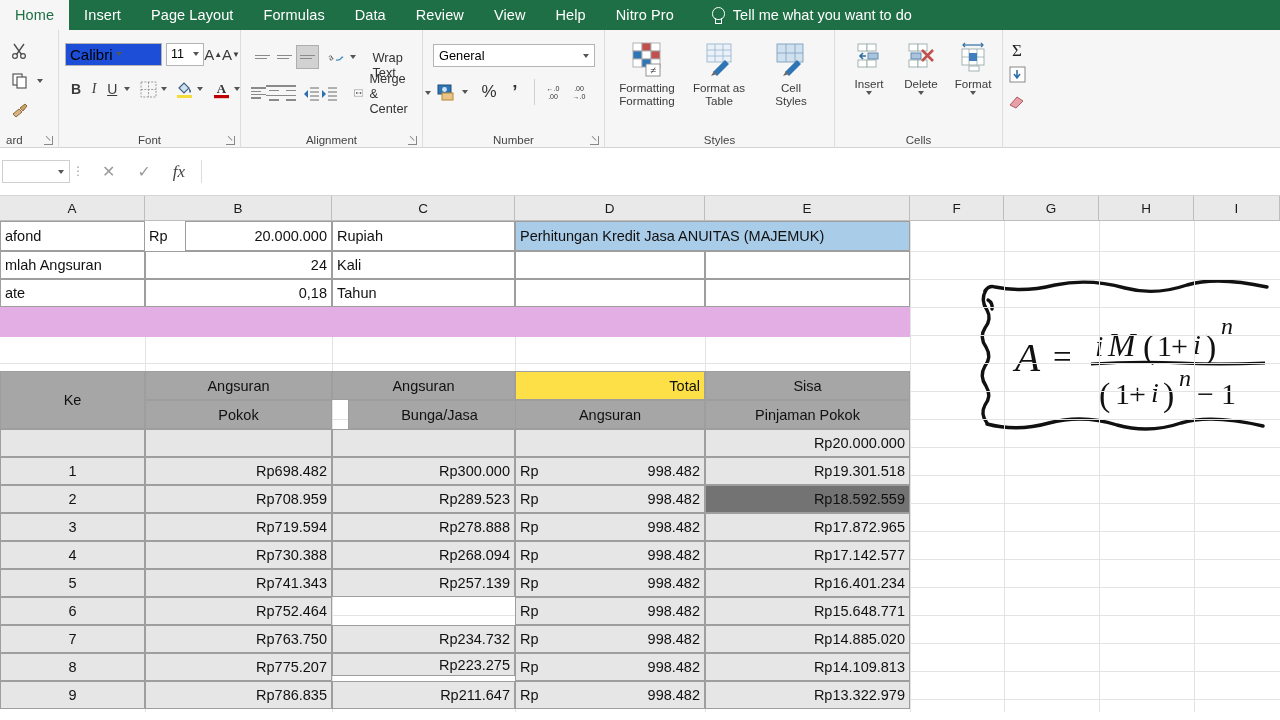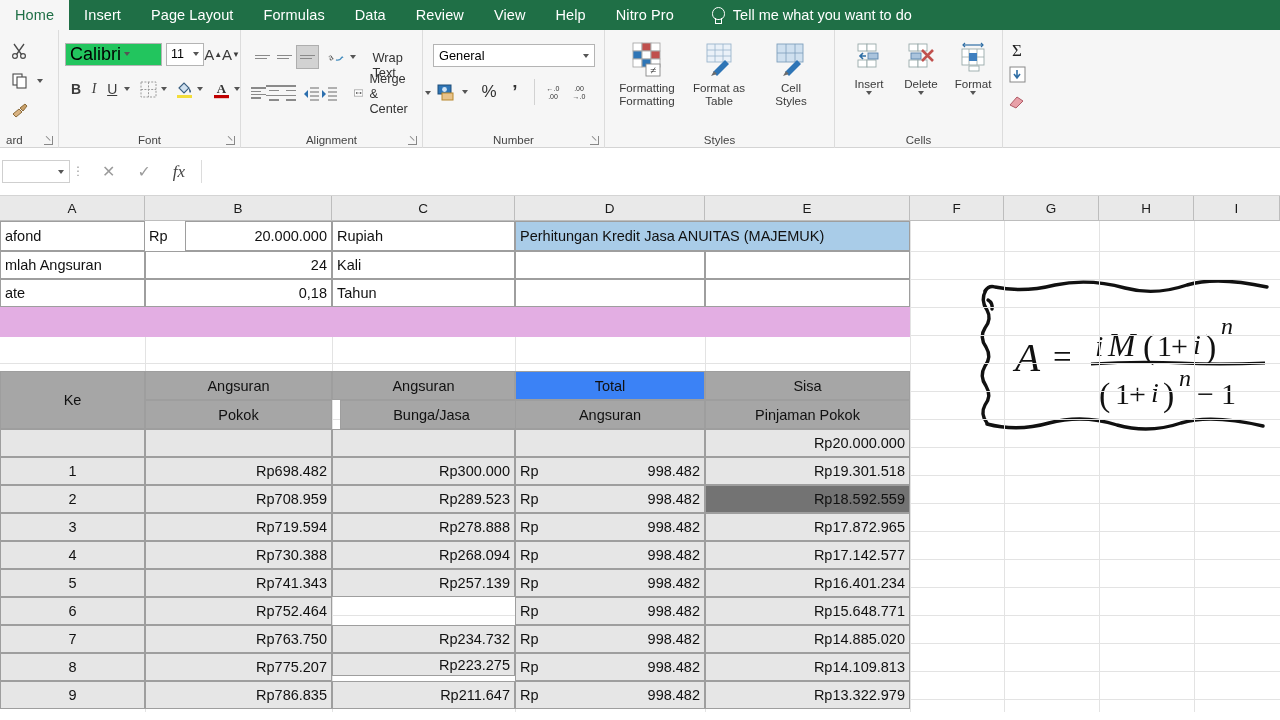--- a/index.html
+++ b/index.html
@@ -44,22 +44,22 @@
   .caretw{ width:0;height:0;border-left:3.4px solid transparent;border-right:3.4px solid transparent;
     border-top:4px solid #555; display:block; margin:1px auto 0;}
 
   
   #g-clip{ width:58px; padding-left:4px; }
   #g-clip .glabel{ text-align:left; padding-left:2px; }
   .cb-item{ height:30px; display:flex; align-items:center; gap:4px; padding-left:6px;}
 
   
   #g-font{ width:182px; }
-  .fname{ width:140px; height:23px; border:1px solid #b4b4b4; background:#22c55e;
-    font-size:18px; display:flex; align-items:center; padding:0 4px;
+  .fname{ width:140px; height:23px; border:1px solid #b4b4b4; background:#1d4ed8;
+    font-size:15px; display:flex; align-items:center; padding:0 4px;
     }
   .fsize{ width:52px; height:23px; border:1px solid #b4b4b4; background:#fff;
     font-size:12.5px; display:flex; align-items:center; padding:0 4px;
     justify-content:space-between; margin-left:4px;}
   .fbtn{ width:24px; height:26px; font-size:14px; }
   .aabtn{ width:22px; height:24px; position:relative; font-size:15px; }
   .aabtn sup{ font-size:8px; }
 
   
   #g-align{ width:182px; }
@@ -604,24 +604,24 @@
       </div>
       <div class="cell bord c" style="left: 145px; top: 150px; width: 187px; height: 29px; background: rgb(166, 166, 166); z-index: 2;">
         <span>Angsuran</span>
       </div>
       <div class="cell bord c" style="left: 145px; top: 179px; width: 187px; height: 29px; background: rgb(166, 166, 166); z-index: 2;">
         <span>Pokok</span>
       </div>
       <div class="cell bord c" style="left: 332px; top: 150px; width: 183px; height: 29px; background: rgb(166, 166, 166); z-index: 2;">
         <span>Angsuran</span>
       </div>
-      <div class="cell bord c" style="left: 340px; top: 179px; width: 183px; height: 29px; background: rgb(166, 166, 166); z-index: 2;">
+      <div class="cell bord c" style="left: 348px; top: 179px; width: 183px; height: 29px; background: rgb(166, 166, 166); z-index: 2;">
         <span>Bunga/Jasa</span>
       </div>
-      <div class="cell bord c" style="left: 515px; top: 150px; width: 190px; height: 29px; background: #3b82f6; z-index: 2;">
+      <div class="cell bord c" style="left: 515px; top: 150px; width: 190px; height: 29px; background: #fde047; z-index: 2; justify-content: flex-end;">
         <span>Total</span>
       </div>
       <div class="cell bord c" style="left: 515px; top: 179px; width: 190px; height: 29px; background: rgb(166, 166, 166); z-index: 2;">
         <span>Angsuran</span>
       </div>
       <div class="cell bord c" style="left: 705px; top: 150px; width: 205px; height: 29px; background: rgb(166, 166, 166); z-index: 2;">
         <span>Sisa</span>
       </div>
       <div class="cell bord c" style="left: 705px; top: 179px; width: 205px; height: 29px; background: rgb(166, 166, 166); z-index: 2;">
         <span>Pinjaman Pokok</span>

